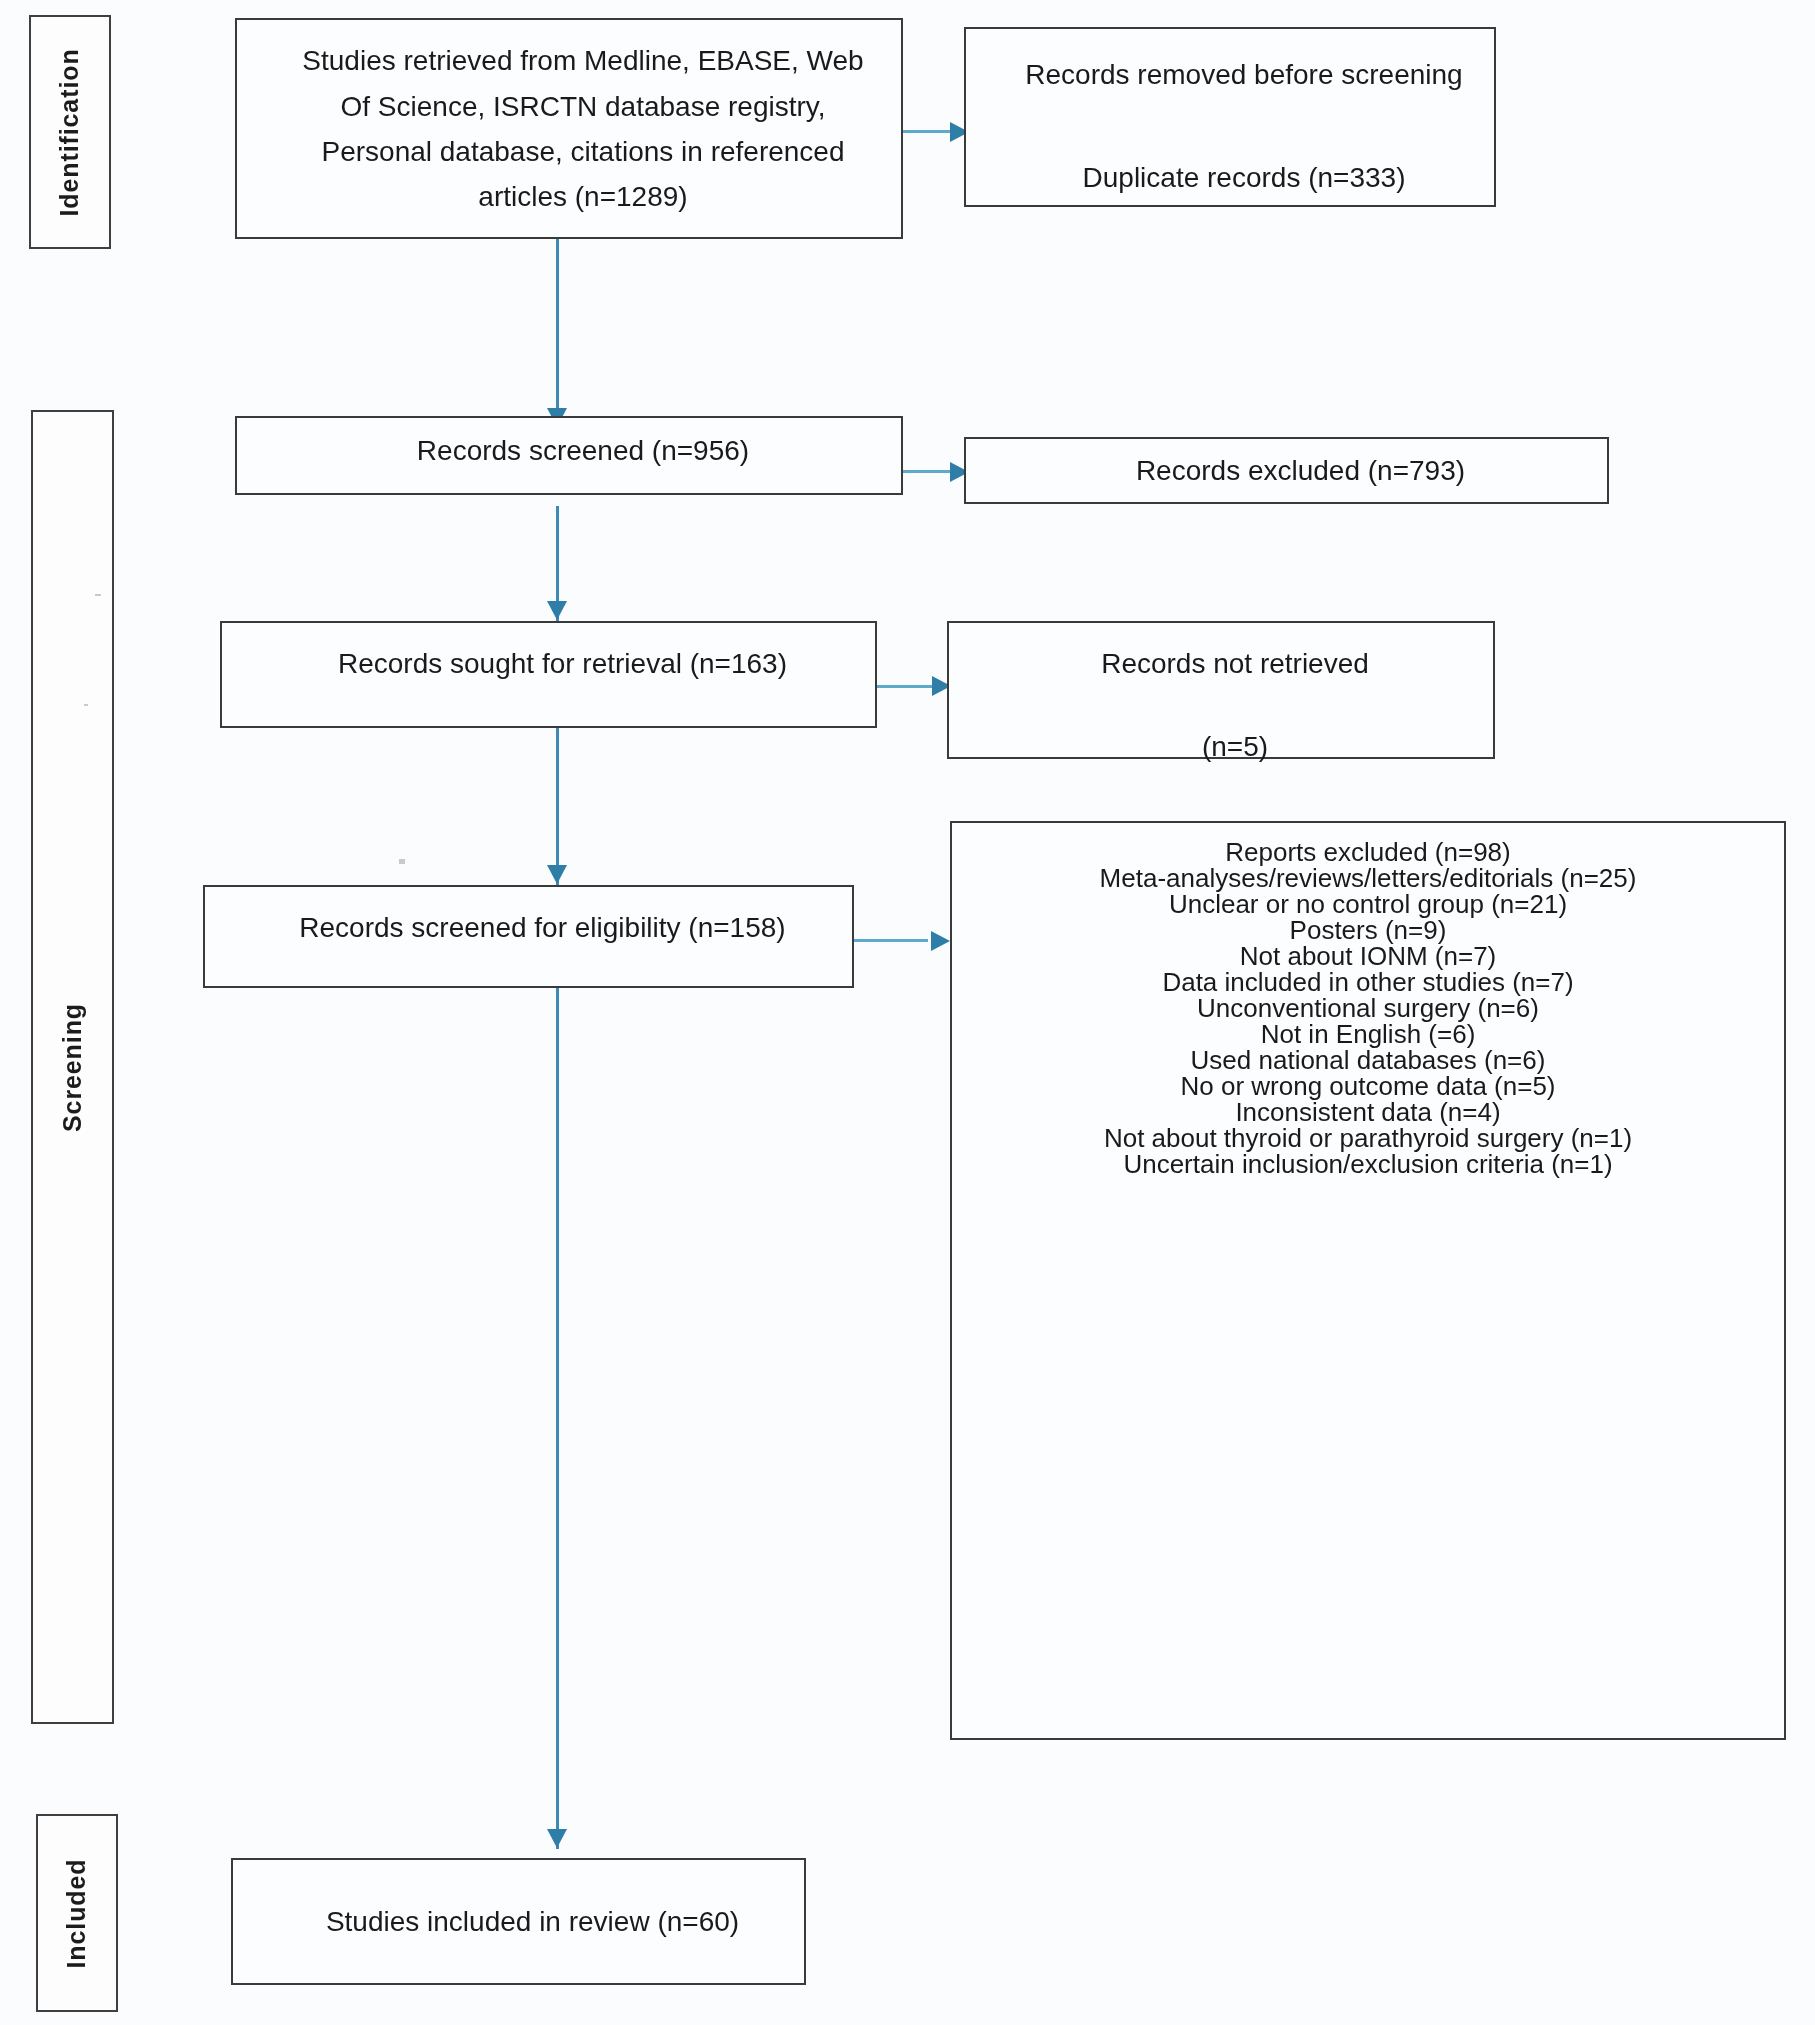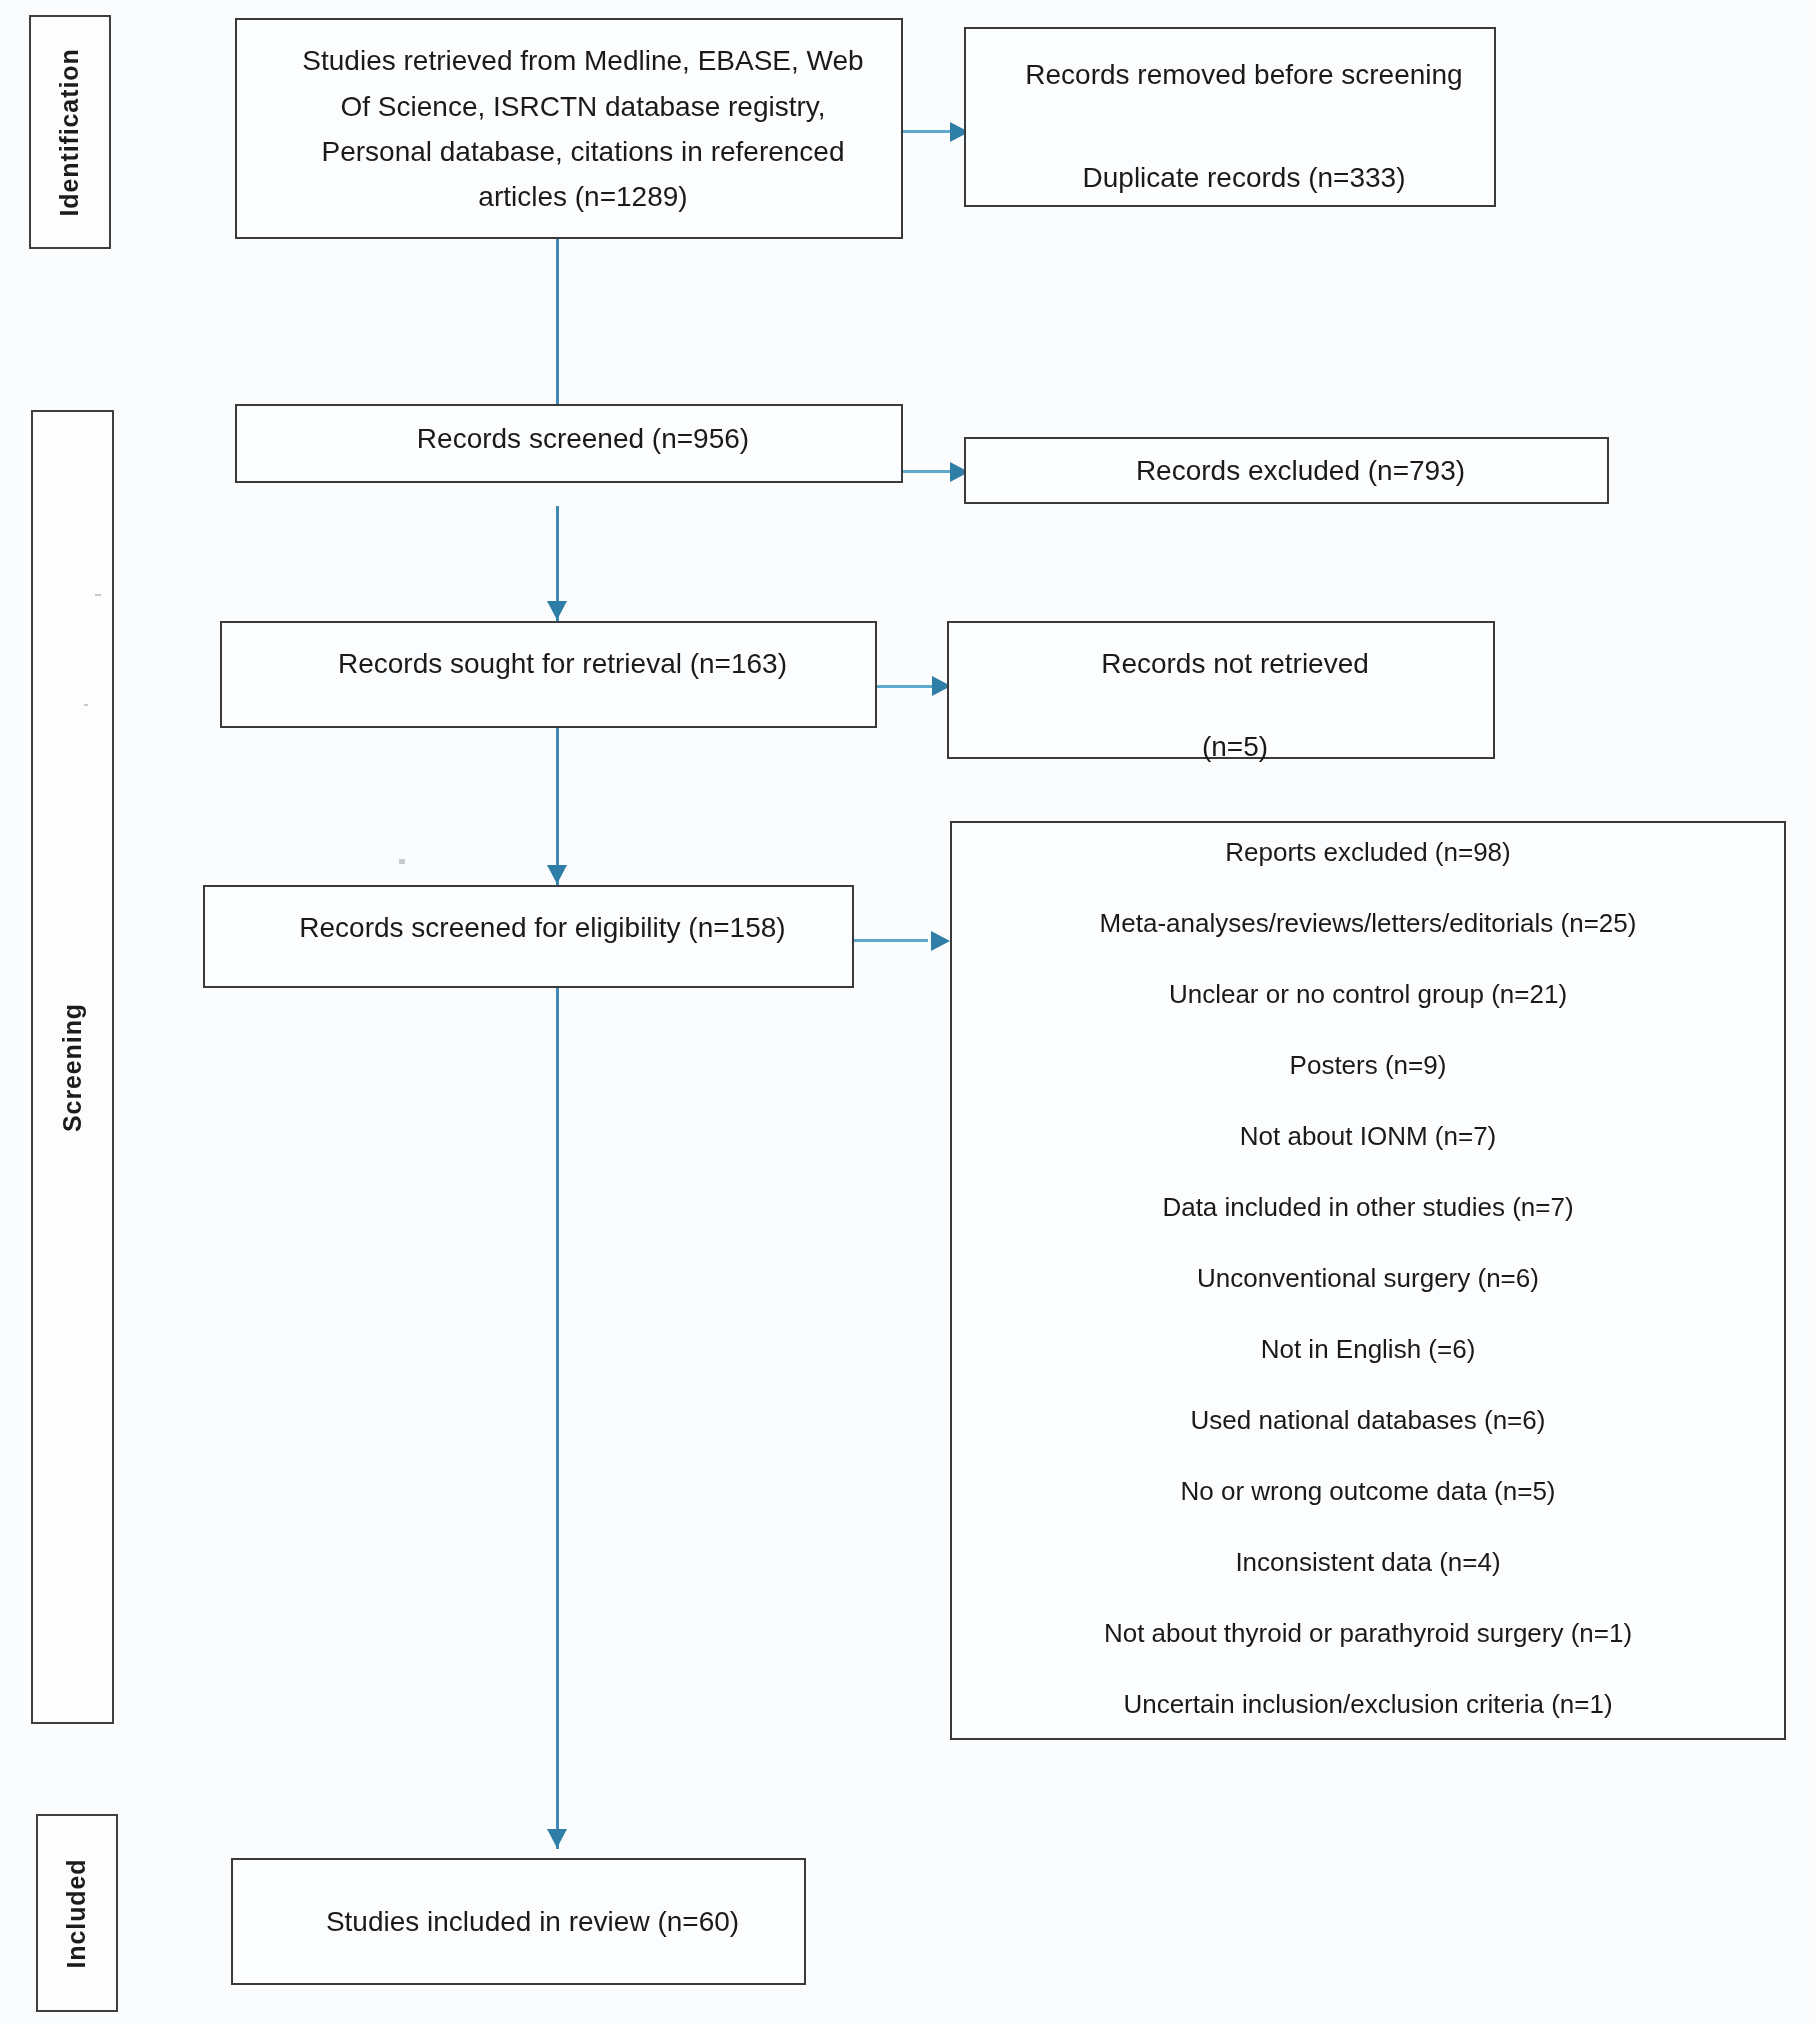--- a/index.html
+++ b/index.html
@@ -84,21 +84,21 @@
     border-top: 10px solid transparent;
     border-bottom: 10px solid transparent;
     border-left: 19.3px solid #2f7ea8;
   }
 
   
   .excl-list {
     display: flex;
     flex-direction: column;
     align-items: center;
-    justify-content: space-between;
+    justify-content: flex-start;
     width: 100%;
     height: 100%;
     padding: 15.7px 0 21px 0;
     box-sizing: border-box;
   }
   .excl-list div { white-space: nowrap; }
 
   
   .speck {
     position: absolute;
@@ -152,21 +152,21 @@
     <span class="line">Of Science, ISRCTN database registry,</span>
     <span class="line">Personal database, citations in referenced</span>
     <span class="line">articles (n=1289)</span>
   </div>
 
   <div class="box t-main" style="left:964px; top:27px; width:532px; height:180px; justify-content:space-between; padding-top:23px;">
     <span class="line">Records removed before screening</span>
     <span class="line" style="">Duplicate records (n=333)</span>
   </div>
 
-  <div class="box t-main" style="left:235px; top:404px; width:668px; height:79px; justify-content:flex-start; padding-top:10px;">
+  <div class="box t-main" style="left:235px; top:416px; width:668px; height:79px; justify-content:flex-start; padding-top:10px;">
     <span class="line">Records screened  (n=956)</span>
   </div>
 
   <div class="box t-main" style="left:964px; top:437px; width:645px; height:67px;">
     <span class="line">Records excluded (n=793)</span>
   </div>
 
   <div class="box t-main" style="left:220px; top:621px; width:657px; height:107px; justify-content:flex-start; padding-top:17.5px;">
     <span class="line">Records sought for retrieval (n=163)</span>
   </div>

